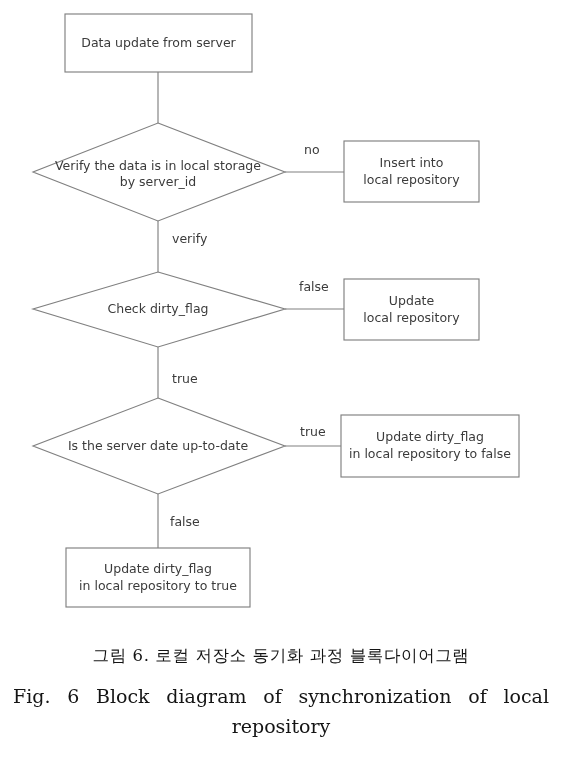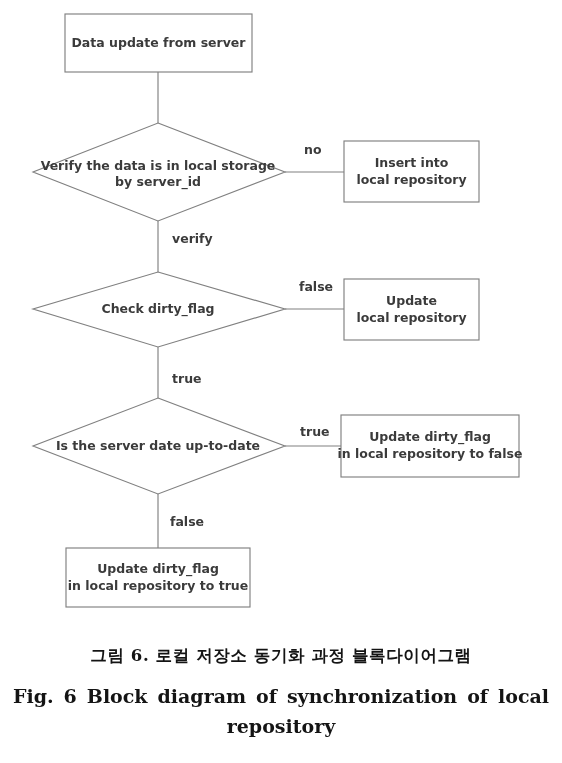--- a/index.html
+++ b/index.html
@@ -13,21 +13,20 @@
     position: relative;
     font-family: "DejaVu Sans", sans-serif;
     overflow: hidden;
   }
   #figure-root {
     position: absolute;
     left: 0;
     top: 0;
     width: 562px;
     height: 763px;
-    font-weight: bold;
   }
   svg#flowchart {
     position: absolute;
     left: 0;
     top: 0;
     width: 562px;
     height: 630px;
     display: block;
   }
   .node-shape {

